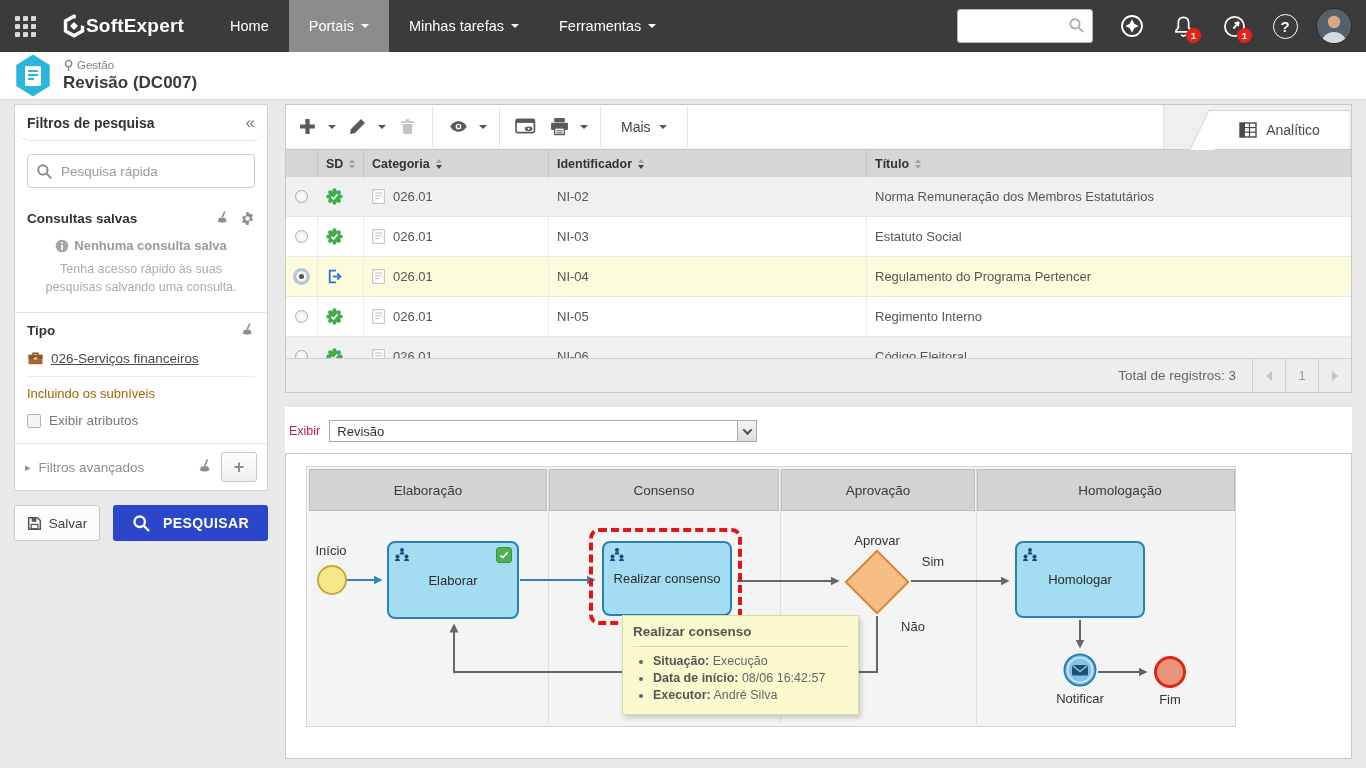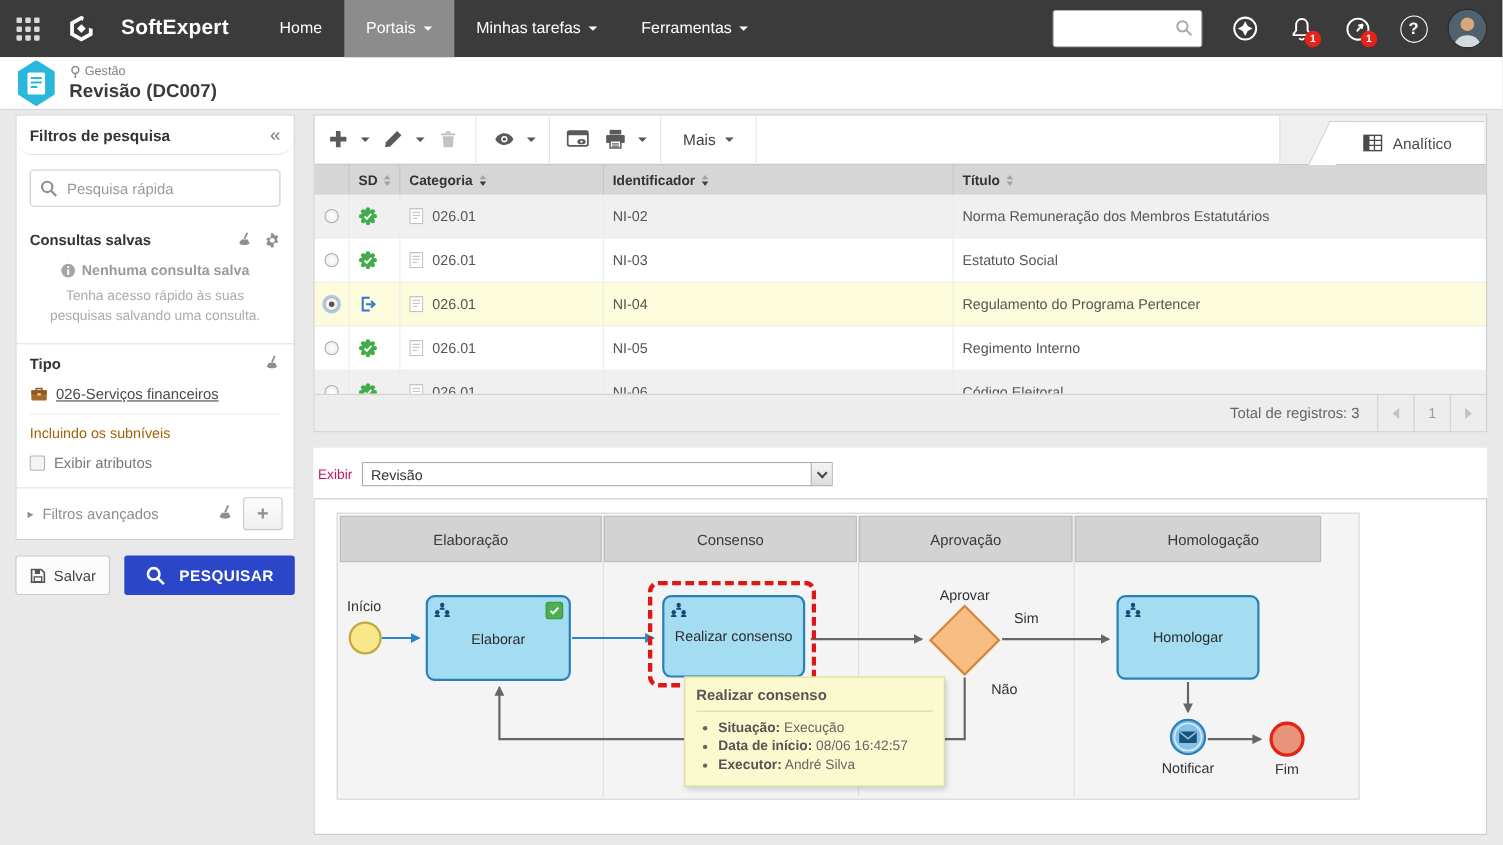--- a/index.html
+++ b/index.html
@@ -18,21 +18,21 @@
 body{font-family:"Liberation Sans",sans-serif;background:#E9E9E9;color:#444;font-size:13px;}
 button{font-family:inherit;border:none;background:none;cursor:pointer;}
 svg{display:block;}
 
 
 .navbar{height:52px;background:var(--navbar-bg);display:flex;align-items:stretch;justify-content:space-between;}
 .nav-left{display:flex;align-items:stretch;}
 .apps-btn{width:50px;display:flex;align-items:center;justify-content:center;}
 .dotgrid{display:grid;grid-template-columns:repeat(3,5px);grid-gap:3px;}
 .dotgrid i{width:5px;height:5px;border-radius:1px;background:#DADADA;}
-.brand{display:flex;align-items:center;gap:24px;padding:0 26px 0 12px;}
+.brand{display:flex;align-items:center;gap:0;padding:0 26px 0 12px;}
 .brand-name{color:#fff;font-weight:bold;font-size:19px;letter-spacing:.2px;}
 .nav-menu{display:flex;align-items:stretch;}
 .nav-item{display:flex;align-items:center;gap:7px;padding:0 20px;color:#fff;font-size:14.5px;cursor:pointer;}
 .nav-item.active{background:var(--navbar-active);}
 .caret{width:0;height:0;border-left:4px solid transparent;border-right:4px solid transparent;border-top:4px solid #fff;display:inline-block;}
 .nav-right{display:flex;align-items:center;gap:11px;padding-right:14px;}
 .nav-search{position:relative;width:136px;height:34px;margin-right:8px;}
 .nav-search input{width:100%;height:100%;border:1px solid #B5B5B5;border-radius:3px;padding:0 30px 0 10px;font-size:13px;outline:none;background:#fff;}
 .nav-search .mag{position:absolute;right:8px;top:8px;color:#A9A9A9;}
 .nav-ico{position:relative;width:40px;height:40px;display:flex;align-items:center;justify-content:center;}
@@ -677,21 +677,21 @@
             </span>
         </div>
       </div>
 
       <div class="diagram-panel">
         <div class="flow">
 
           <div class="lane-head" style="left:2px;width:238px;">Elaboração</div>
           <div class="lane-head" style="left:242px;width:230px;">Consenso</div>
           <div class="lane-head" style="left:474px;width:194px;">Aprovação</div>
-          <div class="lane-head" style="left:670px;width:224px;padding-left:28px;">Homologação</div>
+          <div class="lane-head" style="left:670px;width:258px;padding-left:28px;">Homologação</div>
           <div class="lane-sep" style="left:241px;"></div>
           <div class="lane-sep" style="left:473px;"></div>
           <div class="lane-sep" style="left:669px;"></div>
 
           <svg class="wires" width="930" height="261" viewBox="0 0 930 261">
             <defs>
               <marker id="ag" markerWidth="9" markerHeight="9" refX="7.5" refY="4.5" orient="auto" markerUnits="userSpaceOnUse">
                   <path d="M0 0L9 4.5L0 9z" fill="#666"></path>
                 </marker>
               <marker id="ab" markerWidth="9" markerHeight="9" refX="7.5" refY="4.5" orient="auto" markerUnits="userSpaceOnUse">

